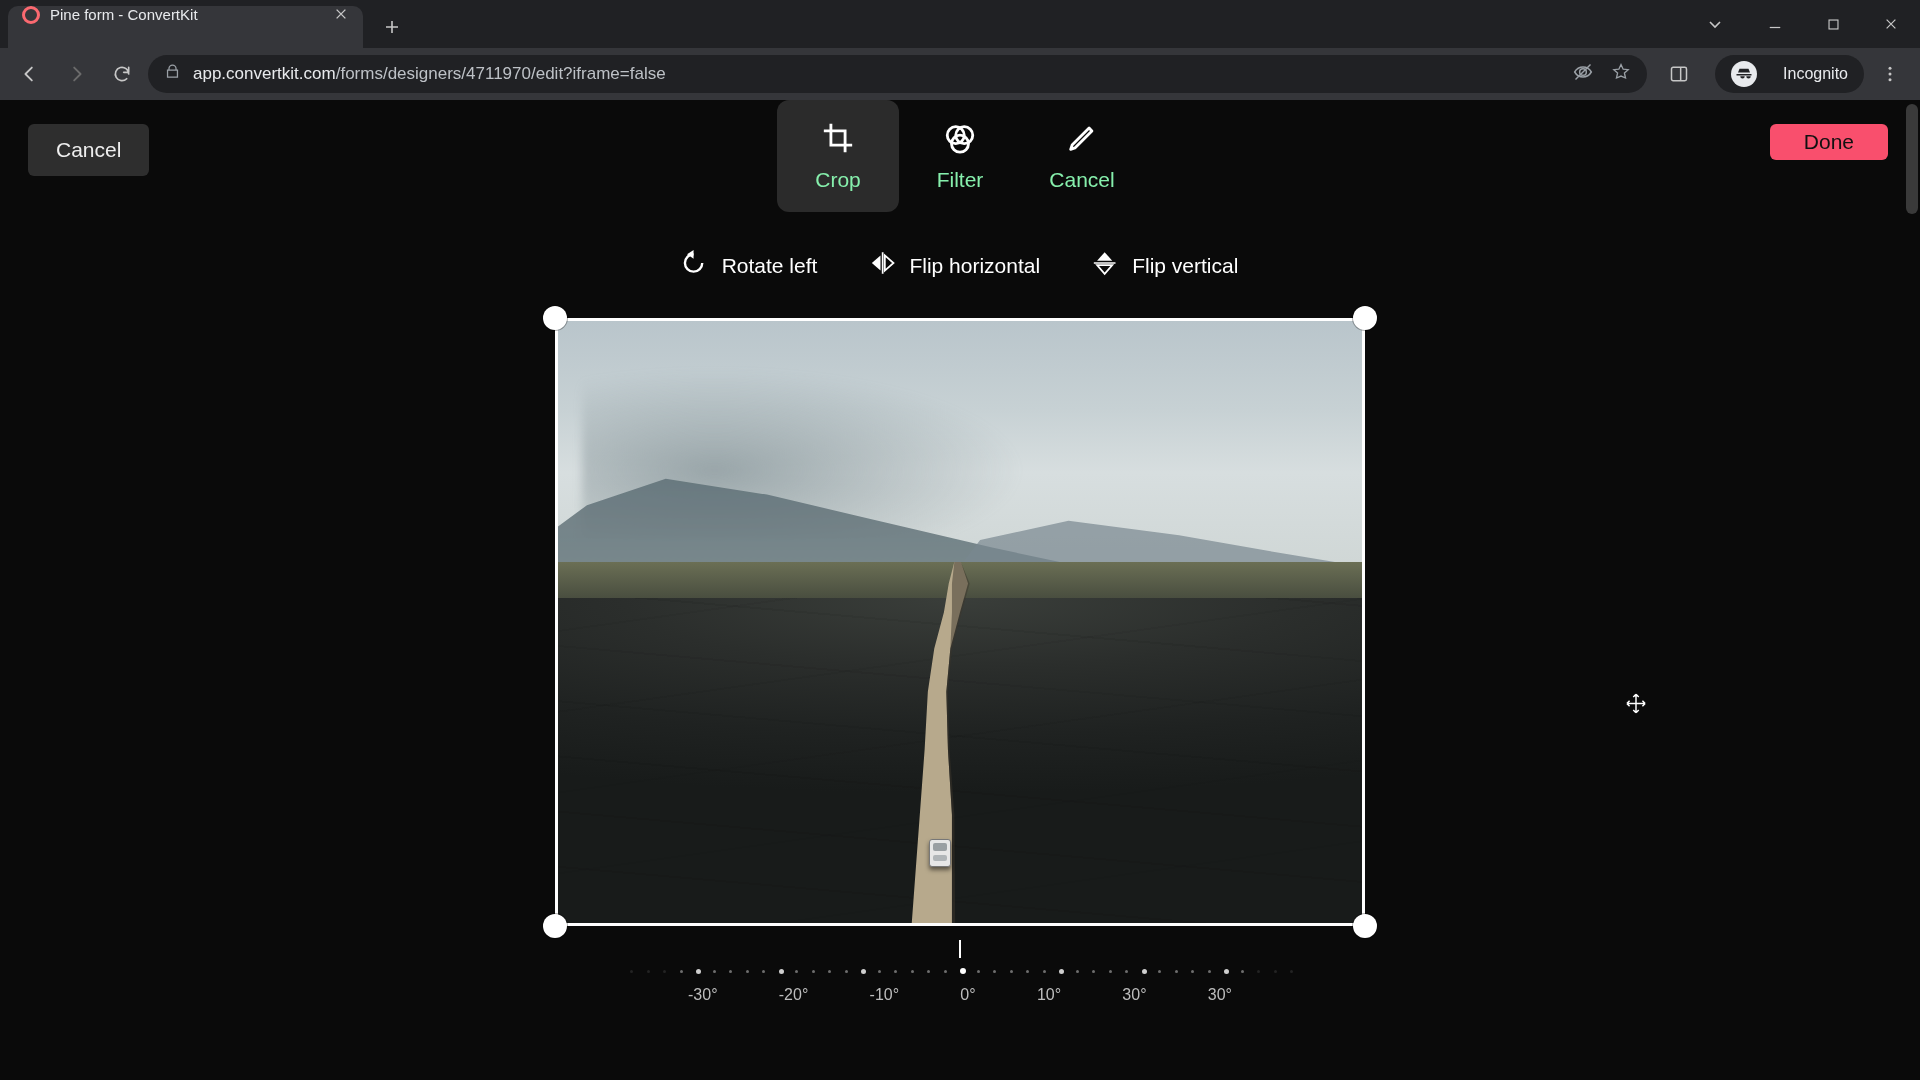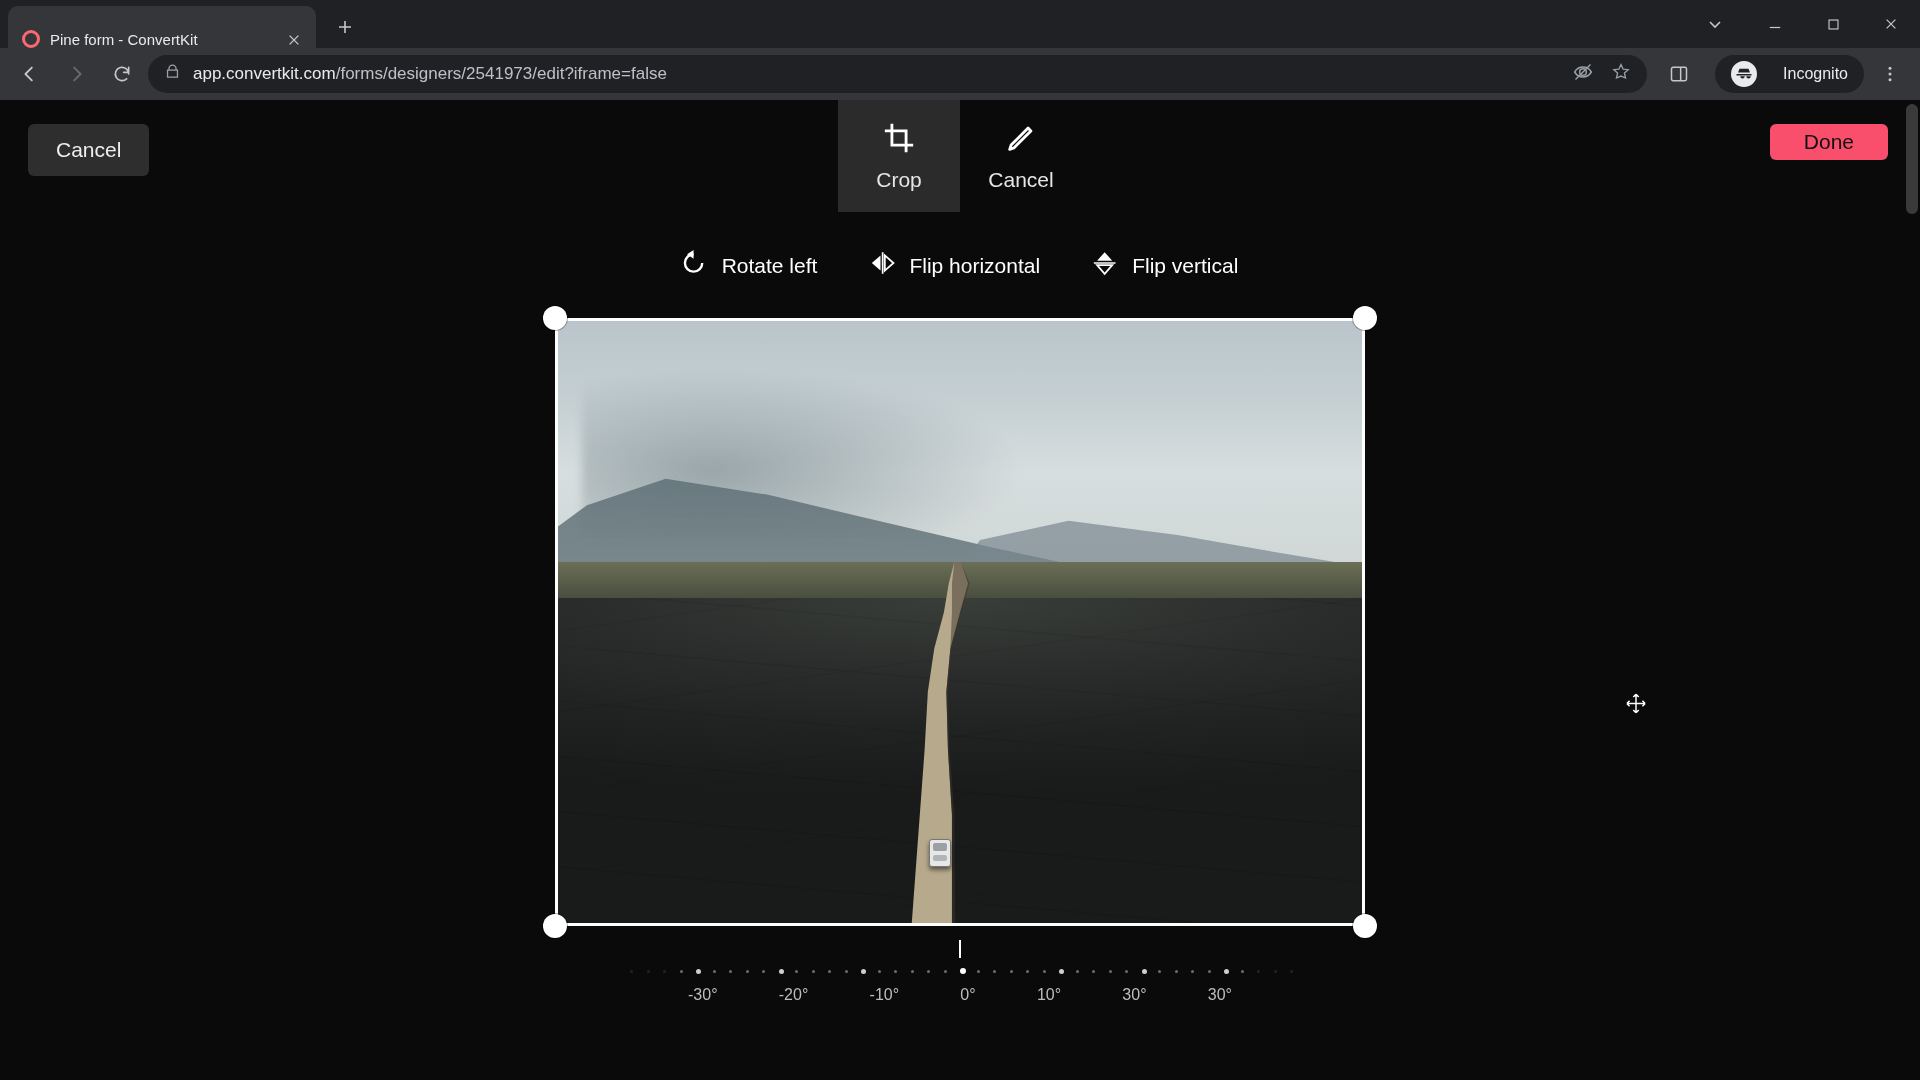--- a/index.html
+++ b/index.html
@@ -8,25 +8,25 @@
   
   .titlebar {
     height: 48px;
     background: #202124;
     display: flex;
     align-items: flex-end;
   }
   .tab {
     margin-left: 8px;
     height: 42px;
-    width: 308px;
+    width: 355px;
     background: #35363a;
     border-radius: 10px 10px 0 0;
     display: flex;
-    align-items: flex-end;
+    align-items: flex-start;
     padding: 0 14px;
     gap: 10px;
     color: #e8eaed;
     font-size: 15px;
   }
   .favicon {
     width: 18px; height: 18px; border-radius: 50%;
     border: 3px solid #fb6970; background: transparent;
     position: relative;
   }
@@ -87,21 +87,21 @@
     padding: 6px 34px; border-radius:6px;
   }
 
   .mode-tabs {
     position:absolute; top:0; left:50%; transform:translateX(-50%);
     display:flex;
   }
   .mode-tab {
     width:122px; height:112px;
     display:flex; flex-direction:column; align-items:center; justify-content:center;
-    gap:8px; color:#e5e5e5; font-size:21px;
+    gap:8px; color:#86efac; font-size:21px;border-radius:12px;
   }
   .mode-tab.active { background:#2b2b2b; }
   .mode-tab svg { width:34px; height:34px; }
 
   .transform-row {
     position:absolute; top:150px; left:50%; transform:translateX(-50%);
     display:flex; gap:52px; align-items:center; font-size:21px; color:#fff;
   }
   .transform-btn { display:flex; align-items:center; gap:14px; }
   .transform-btn svg { width:26px; height:26px; }
@@ -263,21 +263,21 @@
       </svg>
   </div>
 
   <div class="omnibox">
     <span class="lock">
       <svg viewBox="0 0 24 24" width="17" height="17">
           <path d="M7 10V8a5 5 0 0110 0v2m-12 0h14v10H5V10z" stroke="currentColor" stroke-width="1.8" fill="none"></path>
         </svg>
     </span>
     <span>
-      <span class="url-host">app.convertkit.com</span><span>/forms/designers/2541973/edit?iframe=false</span>
+      <span class="url-host">app.convertkit.com</span><span>/forms/designers/4711970/edit?iframe=false</span>
     </span>
     <span class="omni-actions">
       <span>
         <svg viewBox="0 0 24 24" width="20" height="20">
             <circle cx="12" cy="12" r="4" stroke="currentColor" stroke-width="1.8" fill="none"></circle>
             <path d="M2 12s3.5-6 10-6 10 6 10 6-3.5 6-10 6S2 12 2 12z" stroke="currentColor" stroke-width="1.8" fill="none"></path>
             <path d="M3 21L21 3" stroke="currentColor" stroke-width="1.8"></path>
           </svg>
       </span>
       <span>
@@ -318,20 +318,30 @@
   <div class="done-btn">Done</div>
 
   <div class="mode-tabs">
     <div class="mode-tab active">
       <span>
         <svg viewBox="0 0 24 24">
             <path d="M7 2v15h15M2 7h15v15" stroke="#fff" stroke-width="2" fill="none"></path>
           </svg>
       </span>
       <span>Crop</span>
+    </div>
+    <div class="mode-tab">
+      <span>
+        <svg viewBox="0 0 24 24">
+            <circle cx="9" cy="10" r="6" stroke="#fff" stroke-width="2" fill="none"></circle>
+            <circle cx="15" cy="10" r="6" stroke="#fff" stroke-width="2" fill="none"></circle>
+            <circle cx="12" cy="16" r="6" stroke="#fff" stroke-width="2" fill="none"></circle>
+          </svg>
+      </span>
+      <span>Filter</span>
     </div>
     <div class="mode-tab">
       <span>
         <svg viewBox="0 0 24 24">
             <path d="M4 20l3-1 12-12-2-2L5 17l-1 3z" stroke="#fff" stroke-width="2" fill="none" stroke-linejoin="round"></path>
           </svg>
       </span>
       <span>Cancel</span>
     </div>
   </div>

